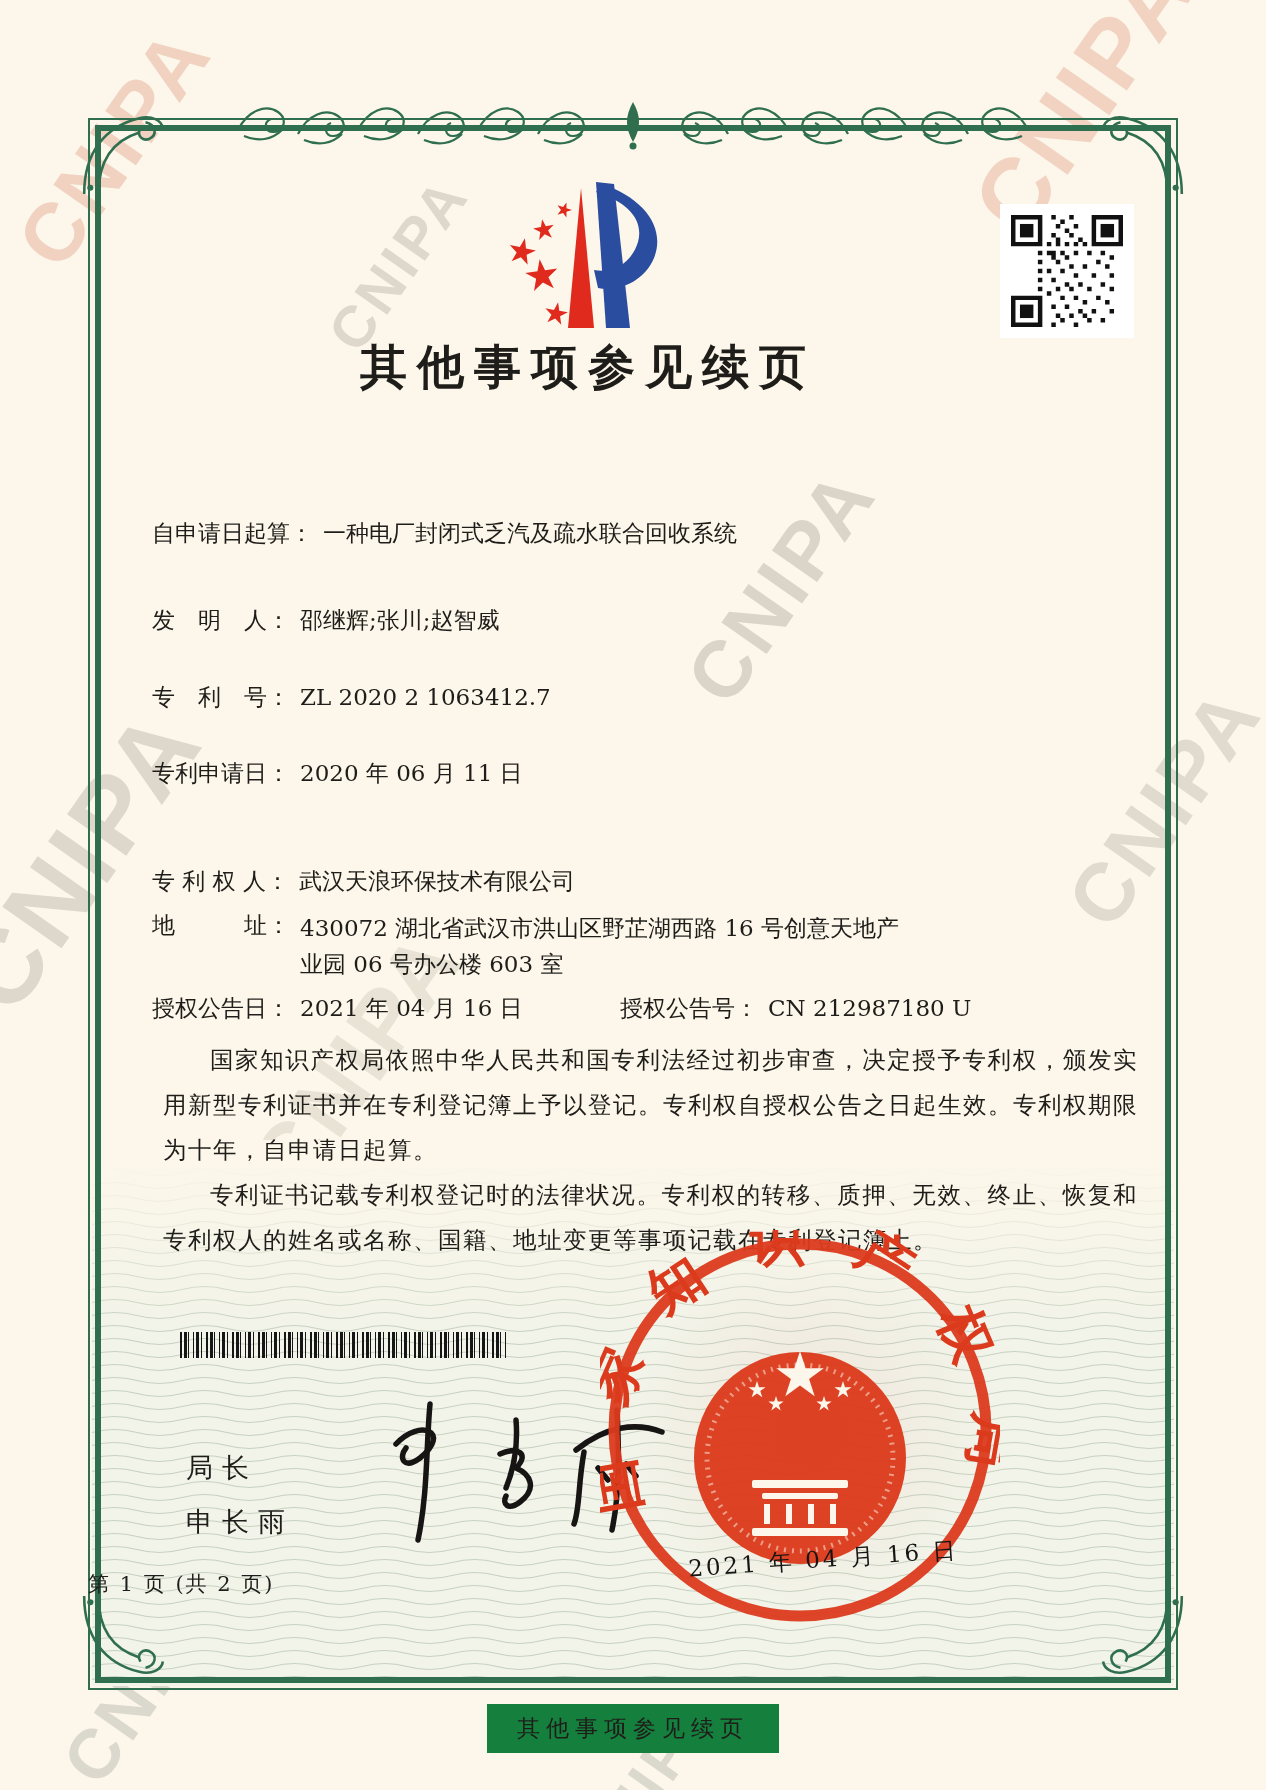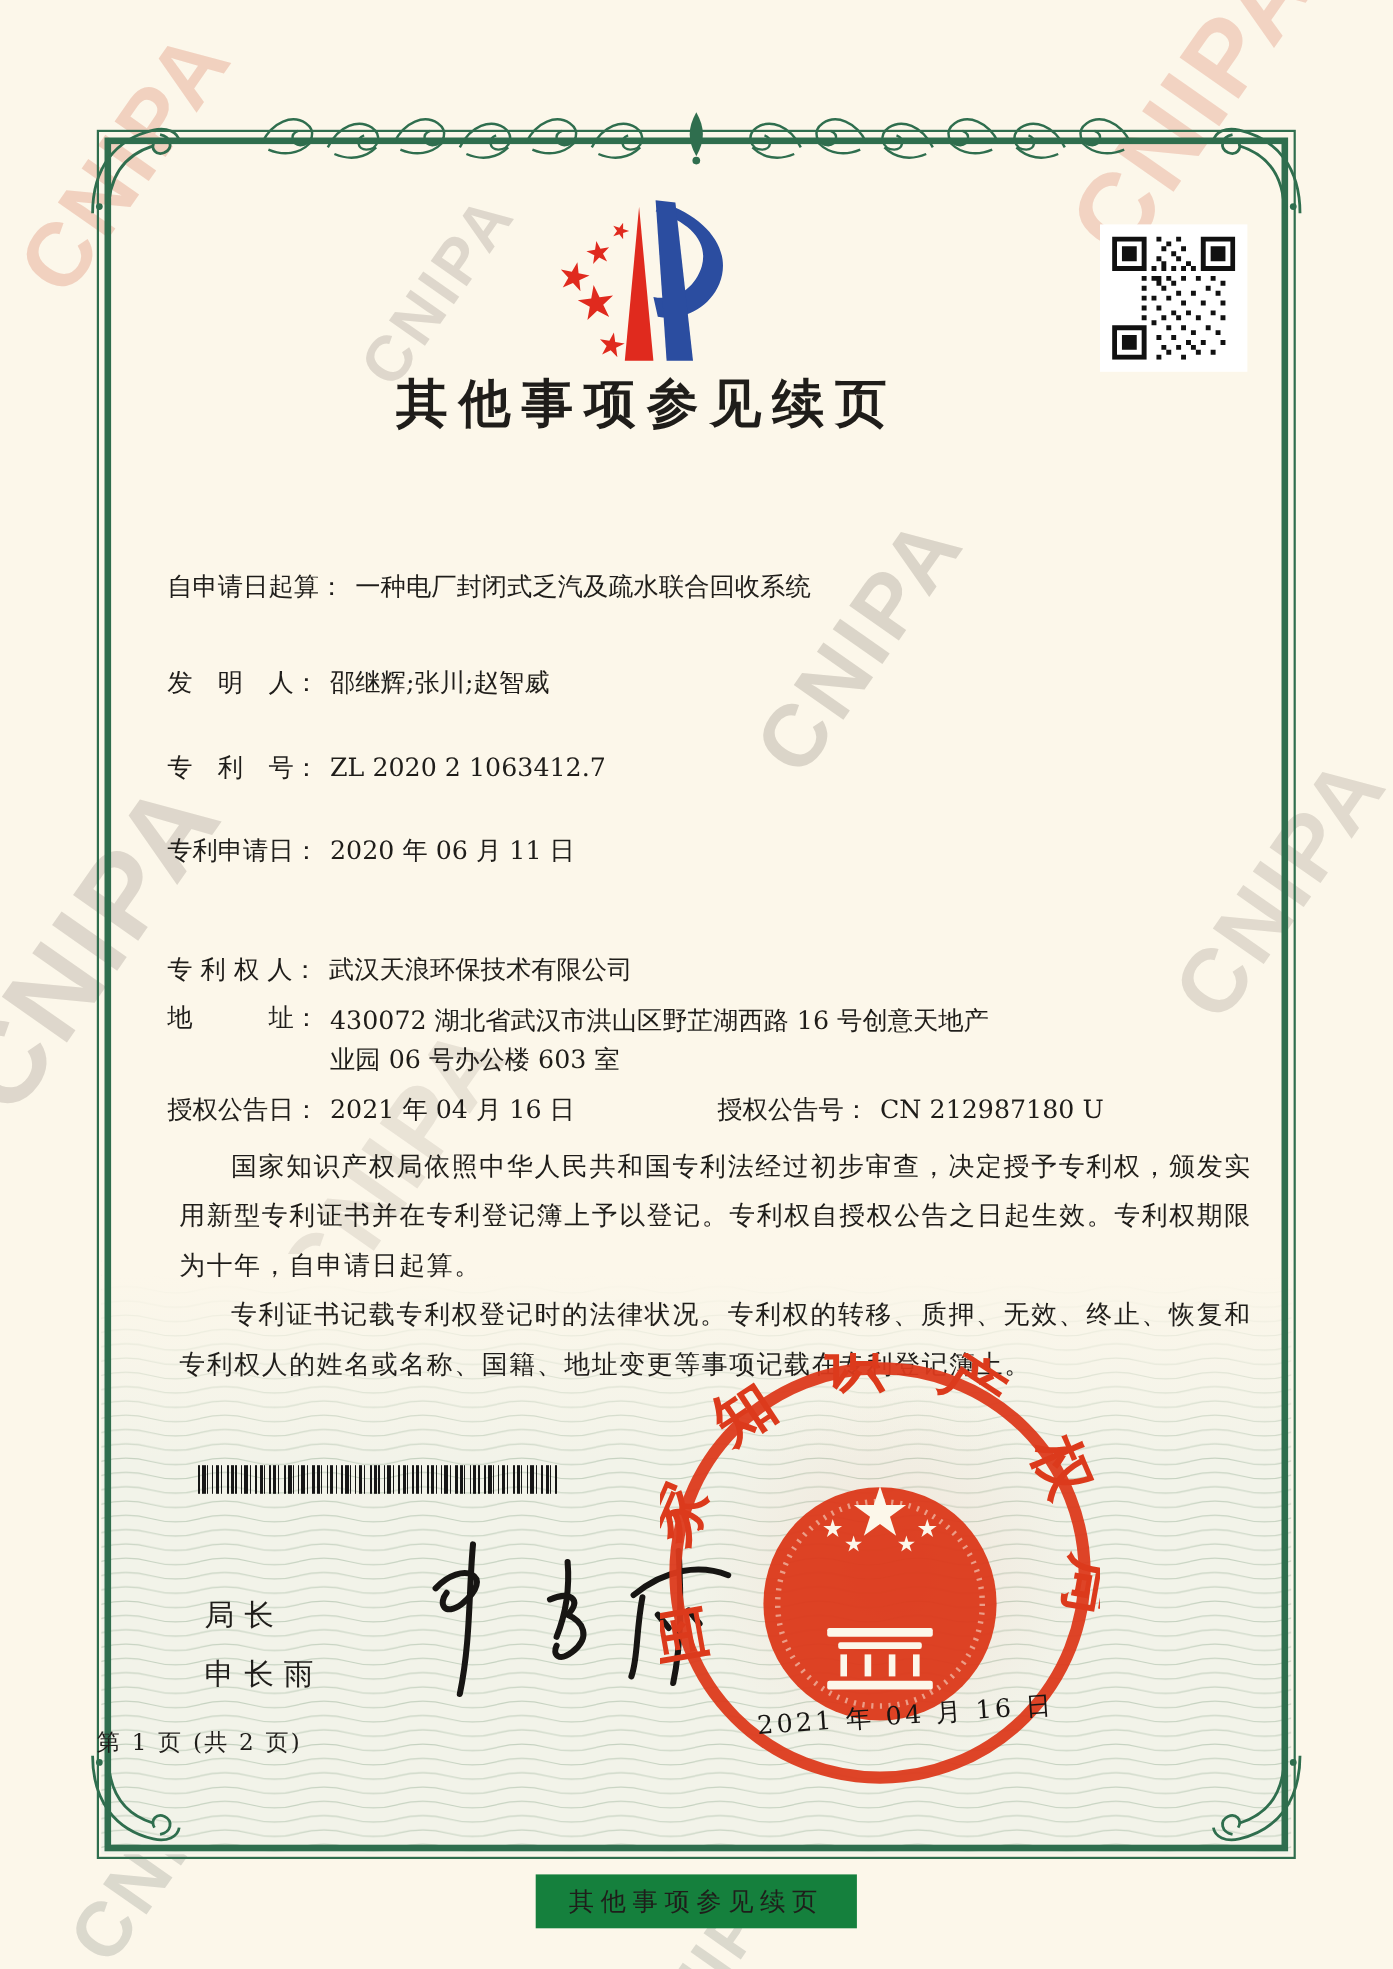--- a/index.html
+++ b/index.html
@@ -203,21 +203,21 @@
   </div>
   <div class="field" style="top:866px;">
     <span class="lbl">专 利 权 人：</span><span class="val">武汉天浪环保技术有限公司</span>
   </div>
   <div class="field" style="top:910px;">
     <span class="lbl" style="vertical-align:top;">地　　　址：</span><span class="val wrap">430072 湖北省武汉市洪山区野芷湖西路 16 号创意天地产业园 06 号办公楼 603 室</span>
   </div>
   <div class="field" style="top:993px;">
     <span class="lbl">授权公告日：</span><span class="val">2021 年 04 月 16 日</span>
   </div>
-  <div class="field col2" style="top:993px;margin-left:32px;">
+  <div class="field col2" style="top:993px;">
     <span class="lbl">授权公告号：</span><span class="val">CN 212987180 U</span>
   </div>
 
   <div class="bodytext">
     <p>国家知识产权局依照中华人民共和国专利法经过初步审查，决定授予专利权，颁发实用新型专利证书并在专利登记簿上予以登记。专利权自授权公告之日起生效。专利权期限为十年，自申请日起算。</p>
     <p>专利证书记载专利权登记时的法律状况。专利权的转移、质押、无效、终止、恢复和专利权人的姓名或名称、国籍、地址变更等事项记载在专利登记簿上。</p>
   </div>
 
   <div class="barcode"></div>
 

